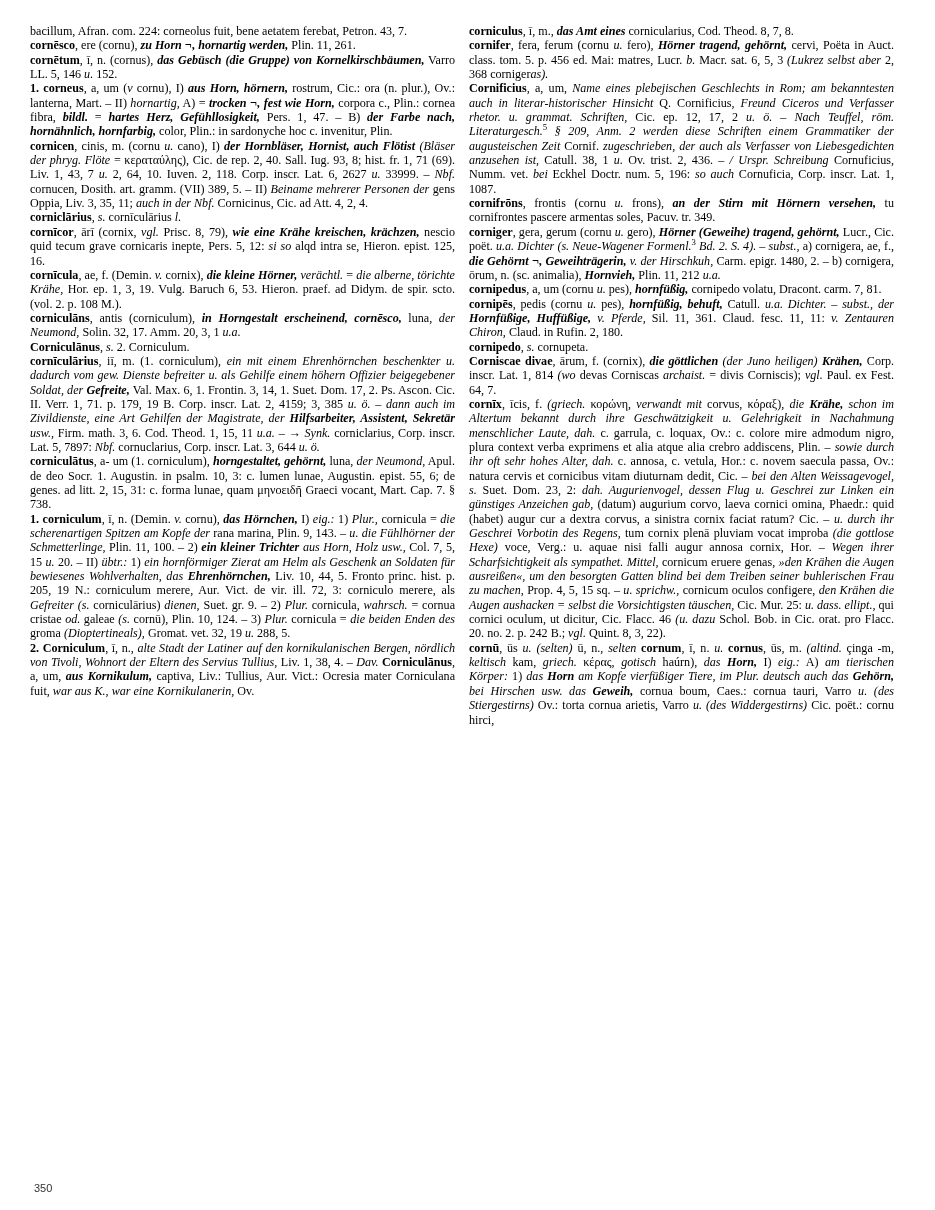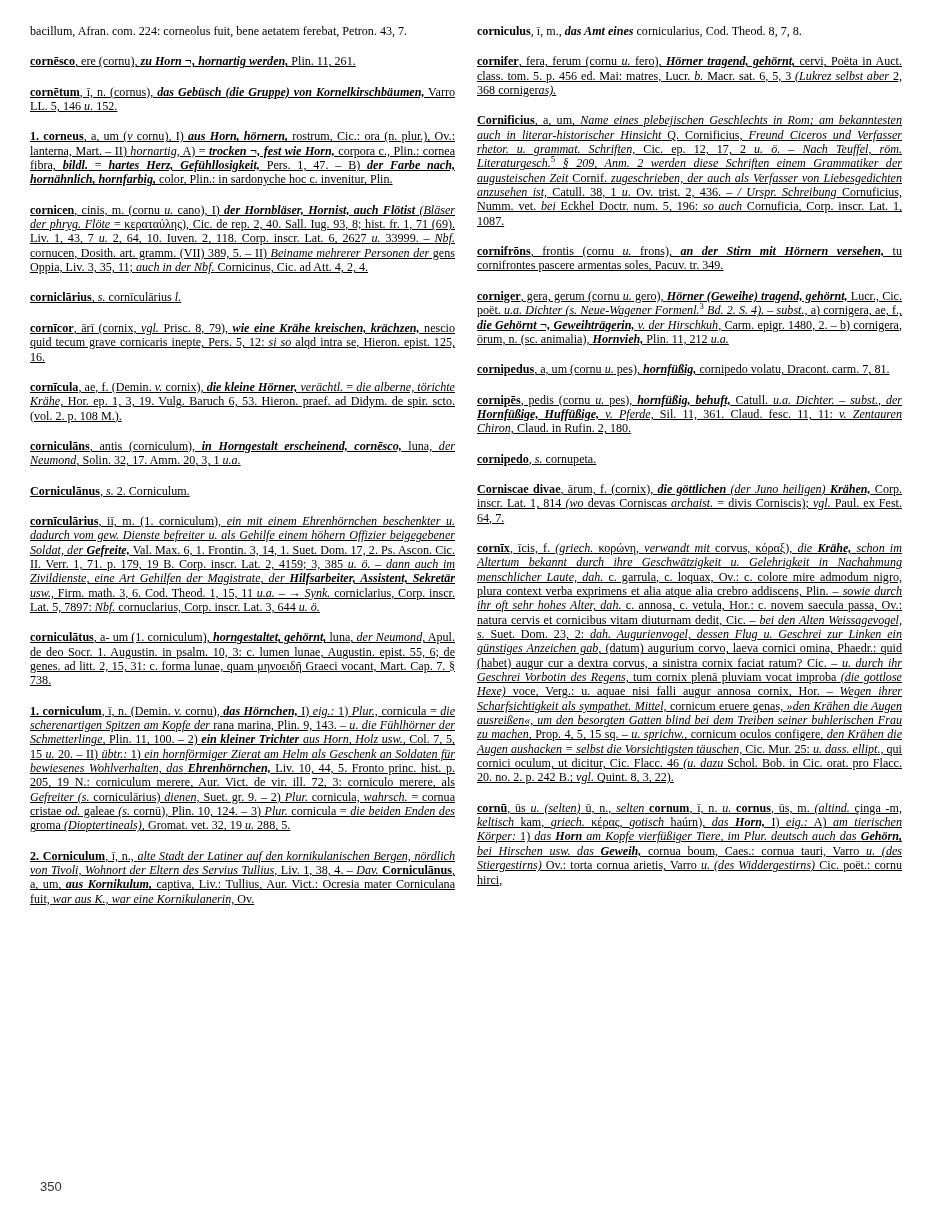--- a/index.html
+++ b/index.html
@@ -18,46 +18,46 @@
   .page {
     position: absolute;
     left: 0; top: 0;
     width: 935px;
     height: 1210px;
     box-sizing: border-box;
     padding: 24px 28px 0 30px;
   }
   .columns {
     display: flex;
-    gap: 22px;
+    gap: 14px;
     width: 100%;
     height: 1130px;
   }
   .col {
     width: 425px;
     font-size: 12.1px;
     line-height: 14.35px;
     text-align: justify;
     text-justify: inter-word;
     hyphens: manual;
   }
   .entry {
     margin: 0;
     text-indent: 0;
   }
-  .entry + .entry { margin-top: 16px; text-decoration: underline; }
+  .entry + .entry { margin-top: 0; }
   .hw { font-weight: bold; }
   .it { font-style: italic; }
   .bi { font-weight: bold; font-style: italic; }
   sup { font-size: 0.72em; vertical-align: super; line-height: 0; }
   .folio {
     position: absolute;
-    left: 40px;
+    left: 34px;
     bottom: 16px;
-    font-size: 13px;
+    font-size: 11px;
     font-family: "Liberation Sans", sans-serif;
     color: #333333;
   }
 </style>
 </head>
 <body>
 
 <div class="page">
   <div class="columns">
     <div class="col" id="col-left">

